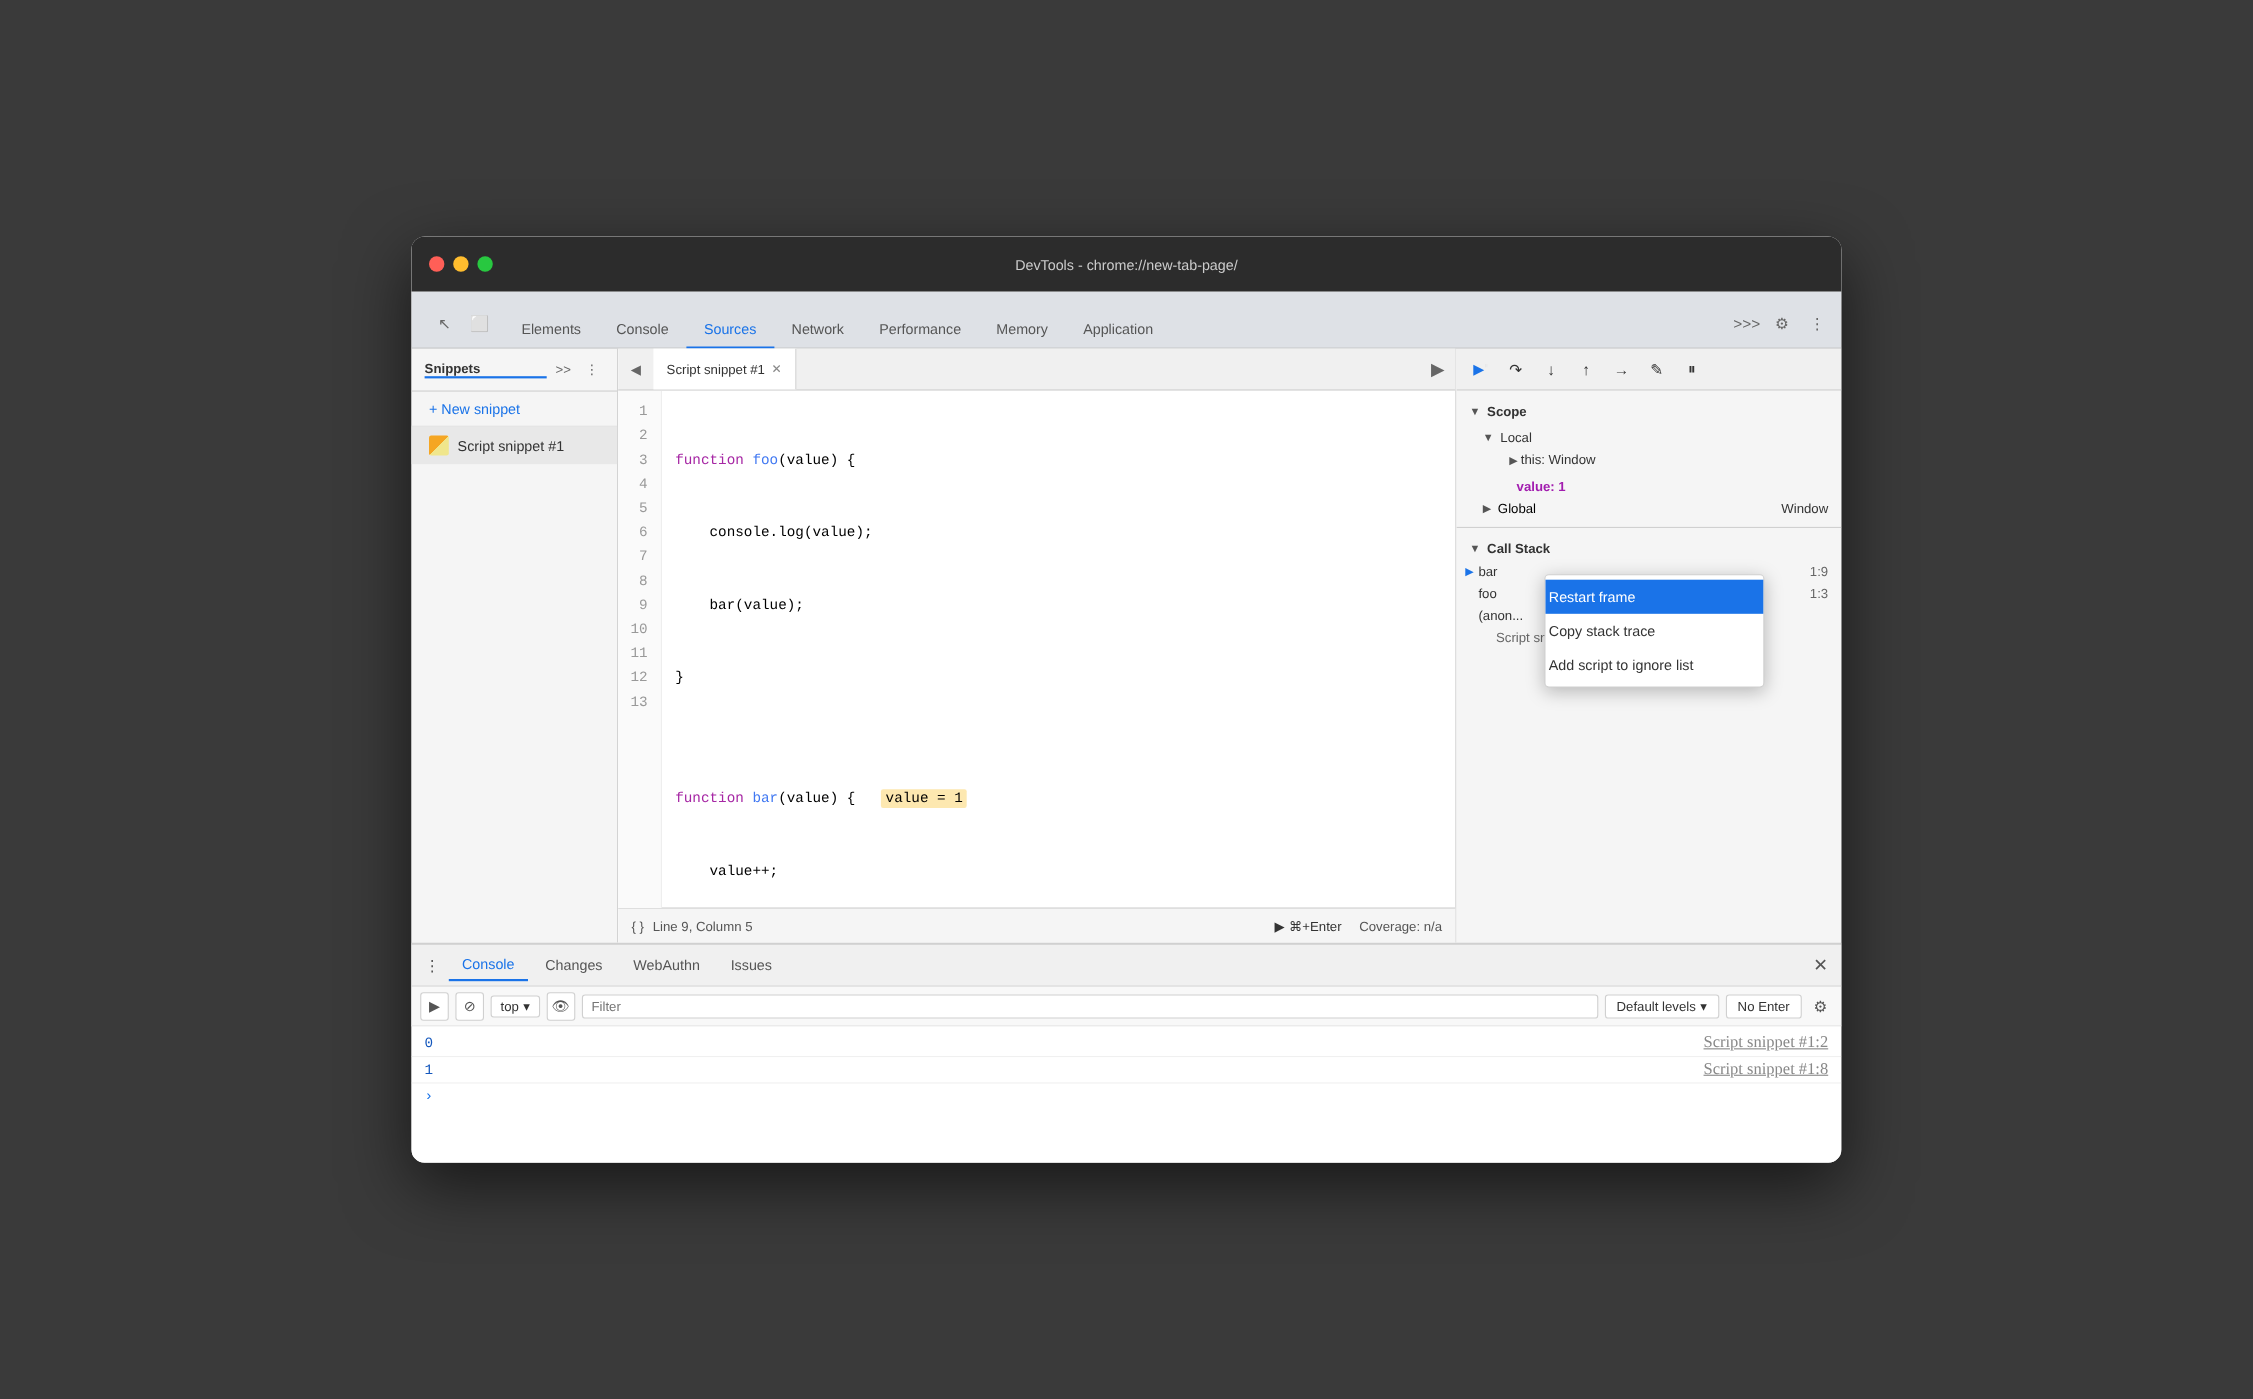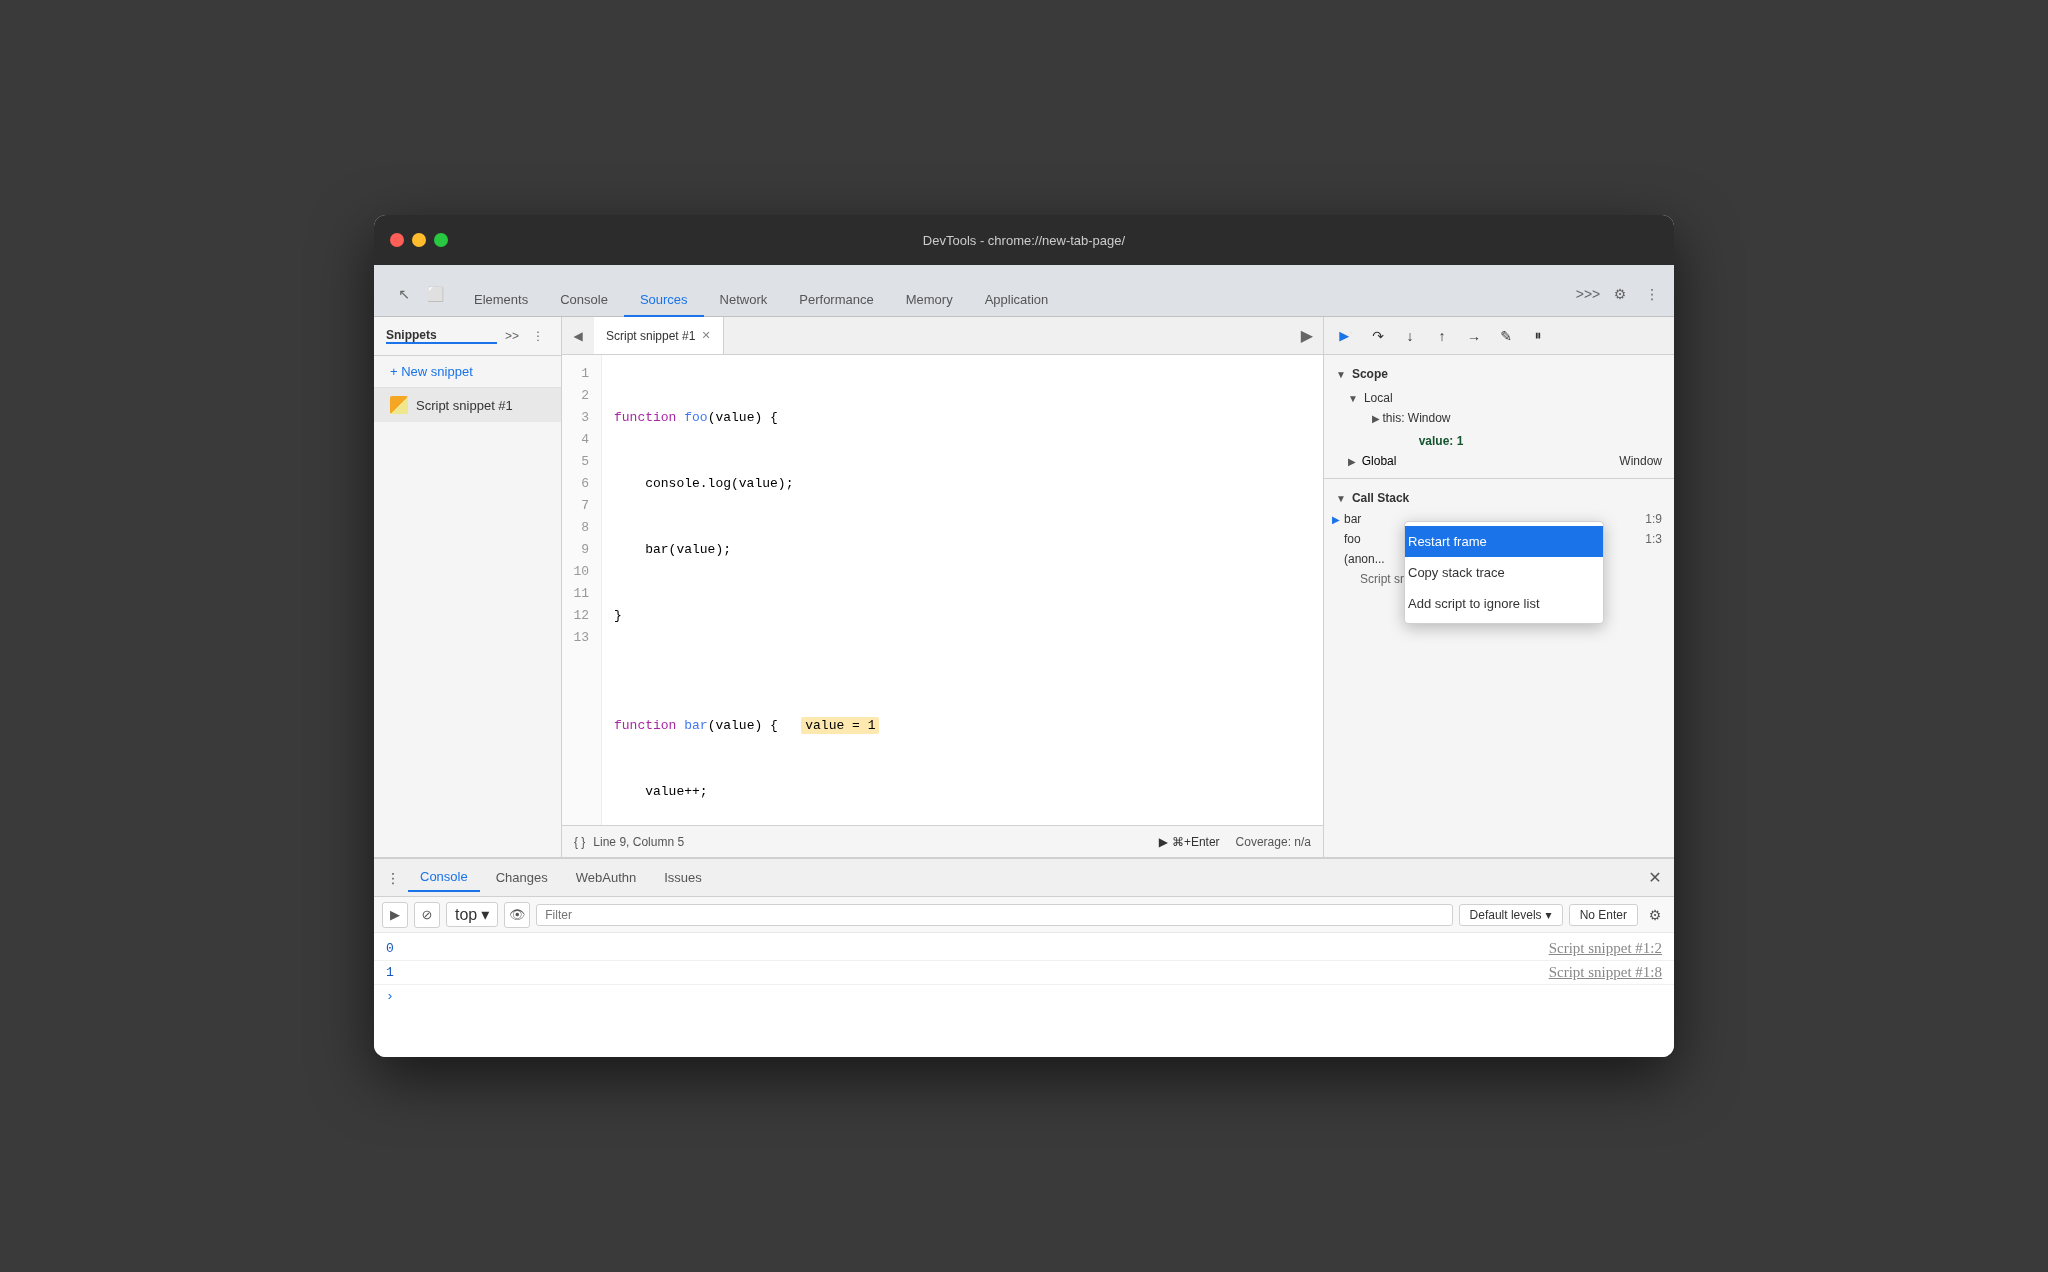--- a/index.html
+++ b/index.html
@@ -343,21 +343,21 @@
       color: #333;
       padding: 2px 0;
       cursor: pointer;
     }
     .scope-item {
       padding: 1px 0 1px 24px;
       font-size: 12px;
       color: #333;
       line-height: 20px;
     }
-    .scope-item .val-magenta { color: #14532d; font-weight: 600; margin-left: 40px; }
+    .scope-item .val-magenta { color: #a21caf; font-weight: 600; }
     .scope-global {
       display: flex;
       align-items: center;
       justify-content: space-between;
       font-size: 12px;
       padding: 2px 0;
     }
 
     
     .callstack-section {
@@ -480,21 +480,21 @@
       background: #fff;
     }
     .top-selector {
       display: flex;
       align-items: center;
       gap: 4px;
       padding: 2px 8px;
       border: 1px solid #d0d0d0;
       border-radius: 3px;
       background: #fff;
-      font-size: 16px;
+      font-size: 12px;
       color: #333;
       cursor: pointer;
     }
     .filter-input {
       flex: 1;
       border: 1px solid #d0d0d0;
       border-radius: 3px;
       padding: 3px 8px;
       font-size: 12px;
       color: #999;

